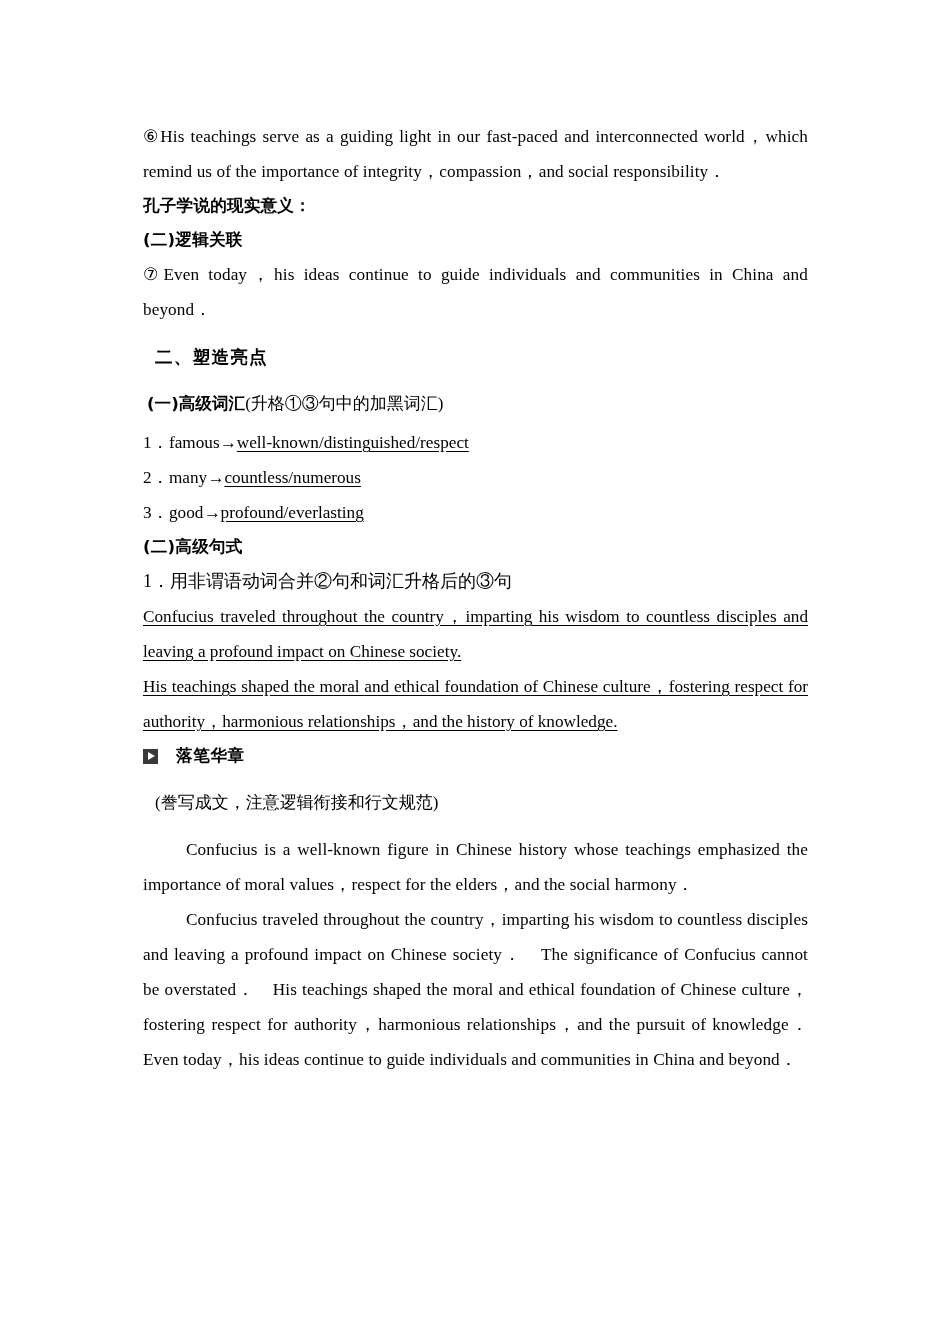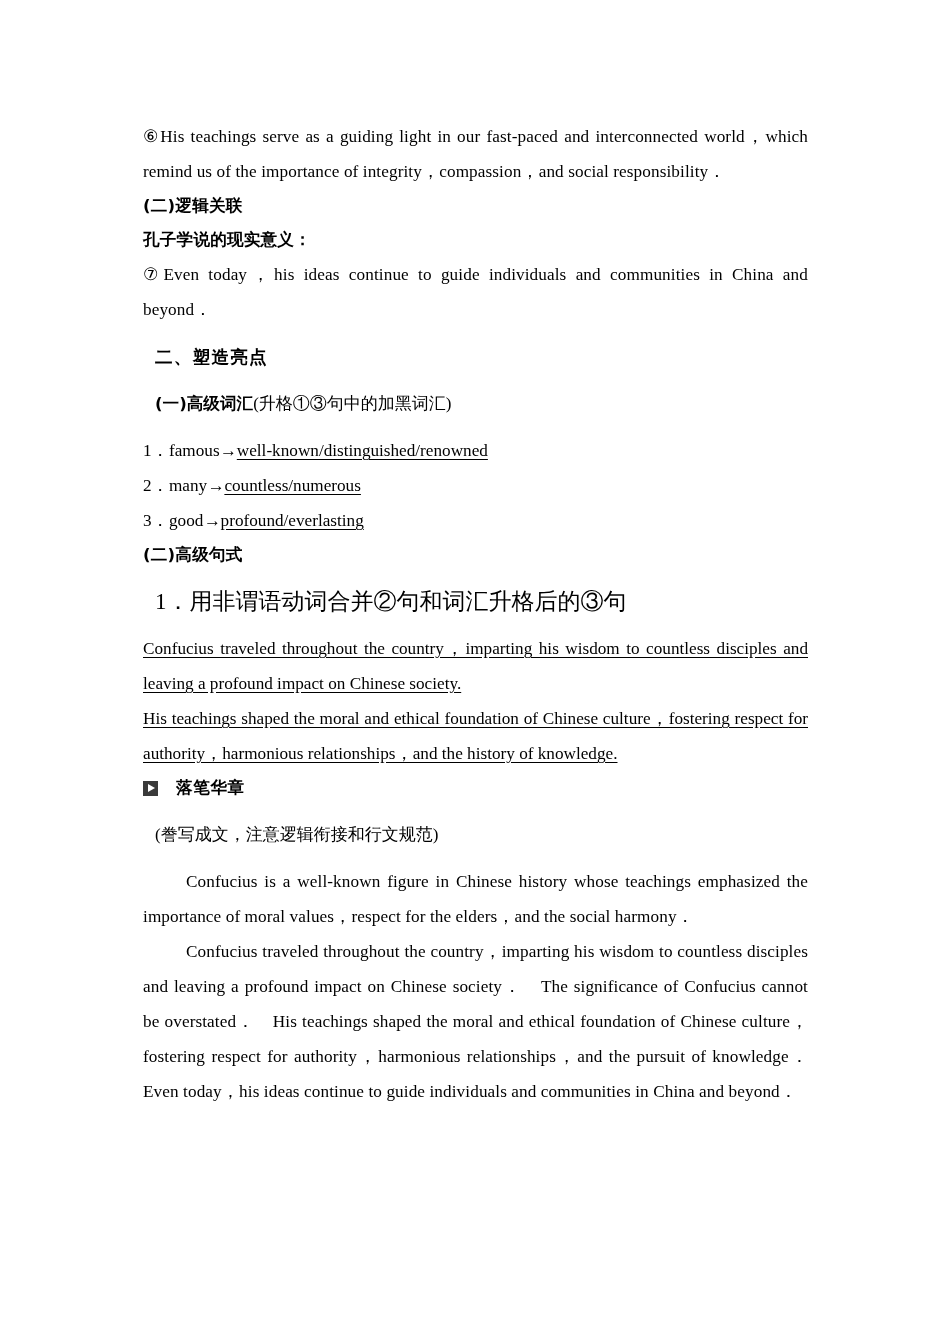--- a/index.html
+++ b/index.html
@@ -58,21 +58,21 @@
     font-family: "Liberation Serif", "DejaVu Serif", serif;
     font-size: 17px;
     line-height: 35px;
     margin: 12px;
   }
   .mixed-head {
     font-family: "DejaVu Sans", "Liberation Sans", sans-serif;
     font-size: 16.6px;
     font-weight: bold;
     line-height: 34px;
-    margin: 12px;
+    margin: 4px;
   }
   .mixed-head .paren {
     font-family: "Liberation Serif", "DejaVu Serif", serif;
     font-weight: normal;
     font-size: 17px;
     letter-spacing: 0;
   }
   .list-item {
     font-family: "Liberation Serif", "DejaVu Serif", serif;
     font-size: 17.2px;
@@ -82,23 +82,23 @@
   .list-item .num {
     display: inline-block;
     min-width: 26px;
   }
   .ul-ans {
     text-decoration: underline;
     text-underline-offset: 3px;
   }
   .cn-num-line {
     font-family: "Liberation Serif", "DejaVu Serif", serif;
-    font-size: 23px;
+    font-size: 18px;
     line-height: 35px;
-    margin: 12px;
+    margin: 0;
   }
   .answer-block {
     font-family: "Liberation Serif", "DejaVu Serif", serif;
     font-size: 17.2px;
     line-height: 35px;
     margin: 0;
     text-align: justify;
     text-align-last: left;
     text-decoration: underline;
     text-underline-offset: 3px;
@@ -139,29 +139,29 @@
   }
 </style>
 </head>
 <body>
 
 <div class="page">
   <div class="content">
 
     <p class="en-para">⑥His teachings serve as a guiding light in our fast-paced and interconnected world，which remind us of the importance of integrity，compassion，and social responsibility．</p>
 
+    <p class="cn-bold">孔子学说的现实意义：</p>
     <p class="cn-bold">(二)逻辑关联</p>
-    <p class="cn-bold">孔子学说的现实意义：</p>
     <p class="en-para">⑦Even today，his ideas continue to guide individuals and communities in China and beyond．</p>
 
     <p class="cn-bold-big">二、塑造亮点</p>
 
     <p class="mixed-head"><span>(一)高级词汇</span><span class="paren">(升格①③句中的加黑词汇)</span></p>
 
-    <p class="list-item"><span class="num">1．</span><span>famous</span><span>→</span><span class="ul-ans">well-known/distinguished/renowned</span></p>
+    <p class="list-item"><span class="num">1．</span><span>famous</span><span>→</span><span class="ul-ans">well-known/distinguished/respect</span></p>
 
     <p class="list-item"><span class="num">2．</span><span>many</span><span>→</span><span class="ul-ans">countless/numerous</span></p>
 
     <p class="list-item"><span class="num">3．</span><span>good</span><span>→</span><span class="ul-ans">profound/everlasting</span></p>
 
     <p class="cn-bold">(二)高级句式</p>
 
     <p class="cn-num-line">1．用非谓语动词合并②句和词汇升格后的③句</p>
     <p class="answer-block">Confucius traveled throughout the country，imparting his wisdom to countless disciples and leaving a profound impact on Chinese society. </p>
 

